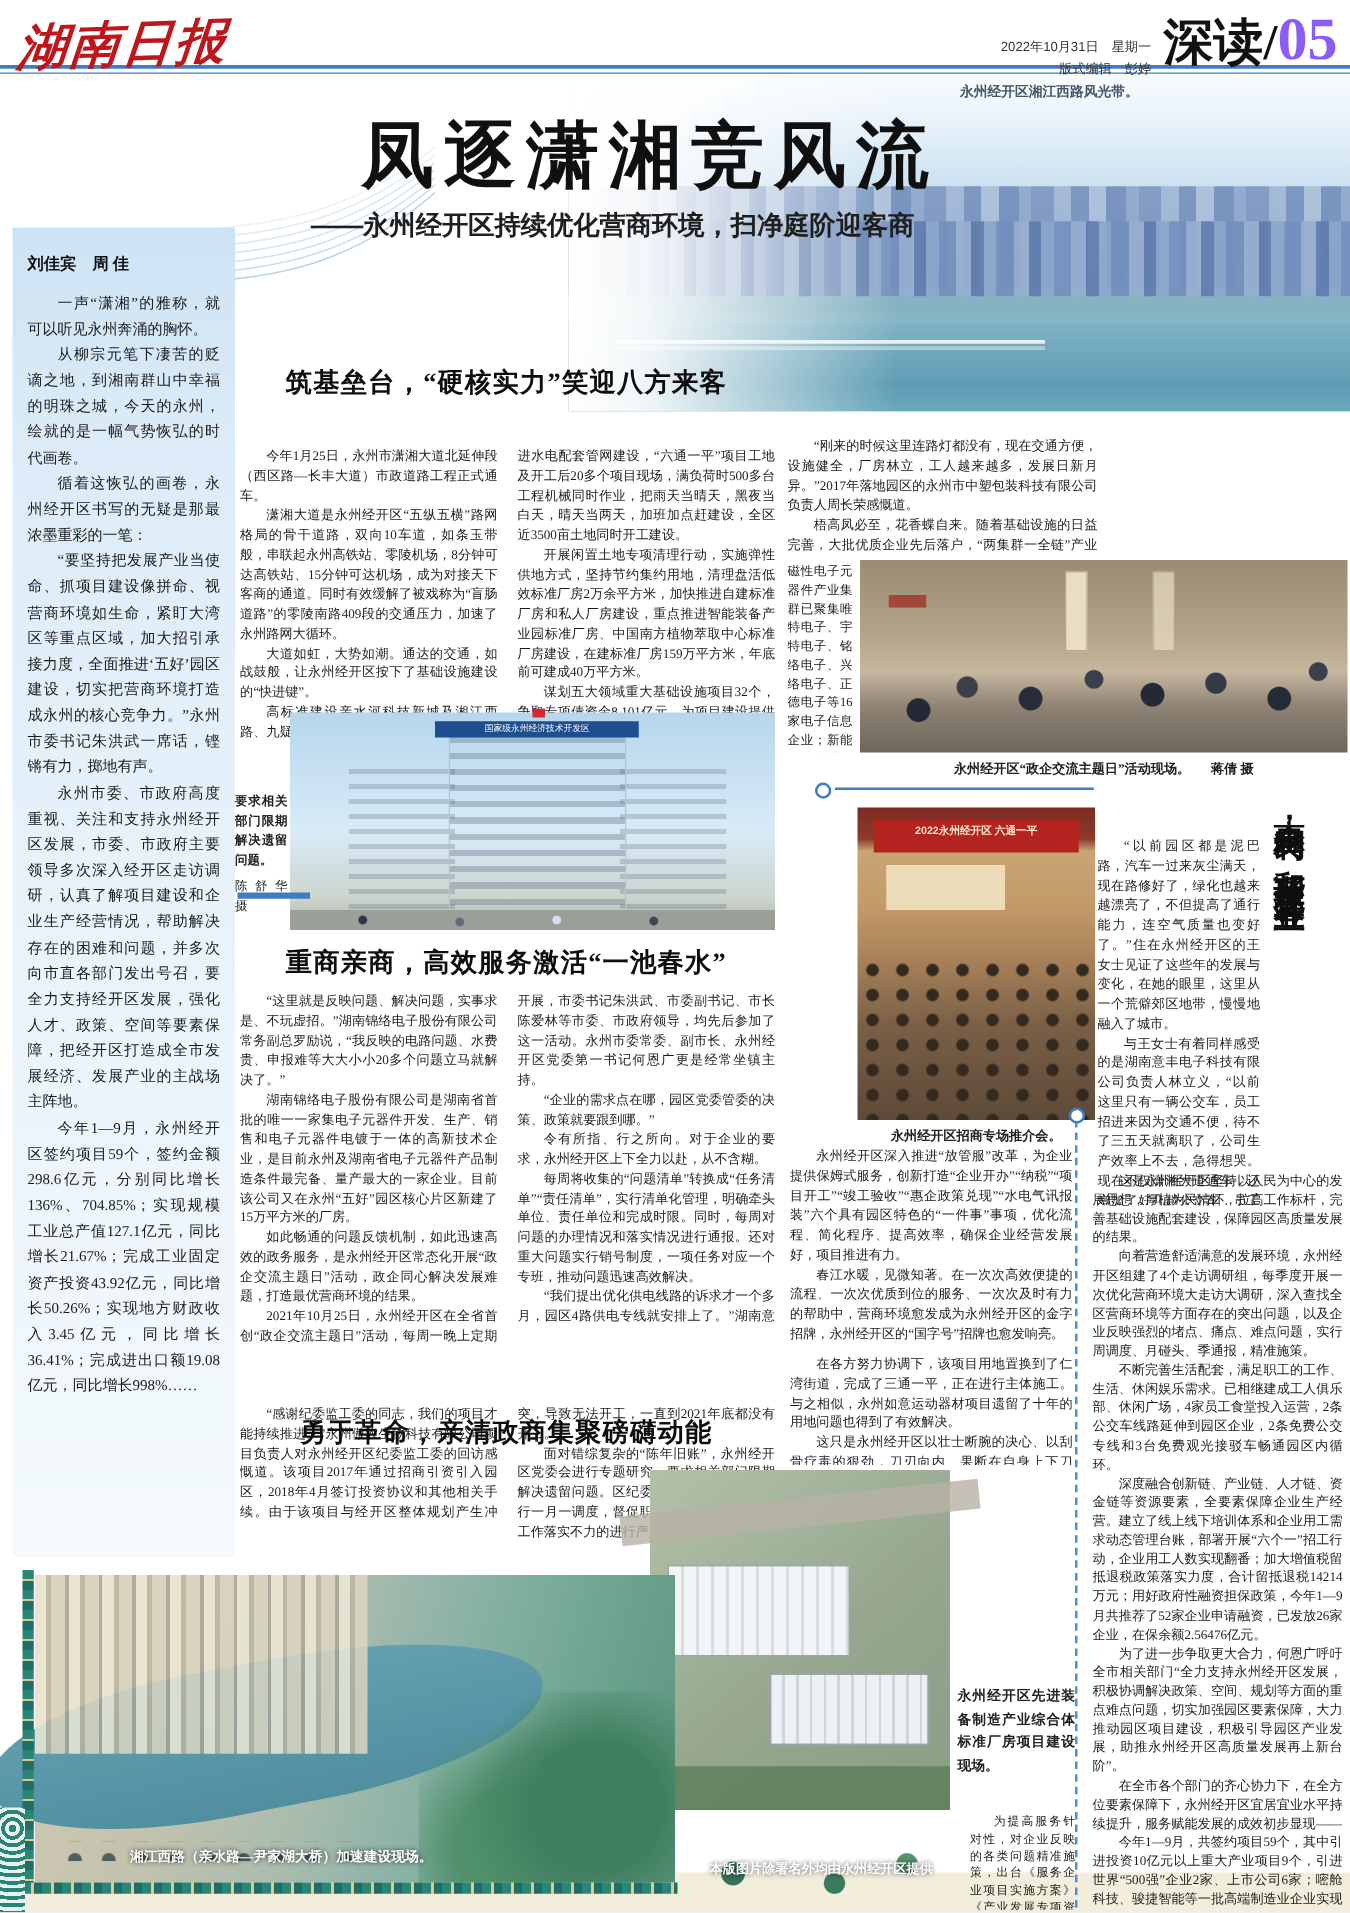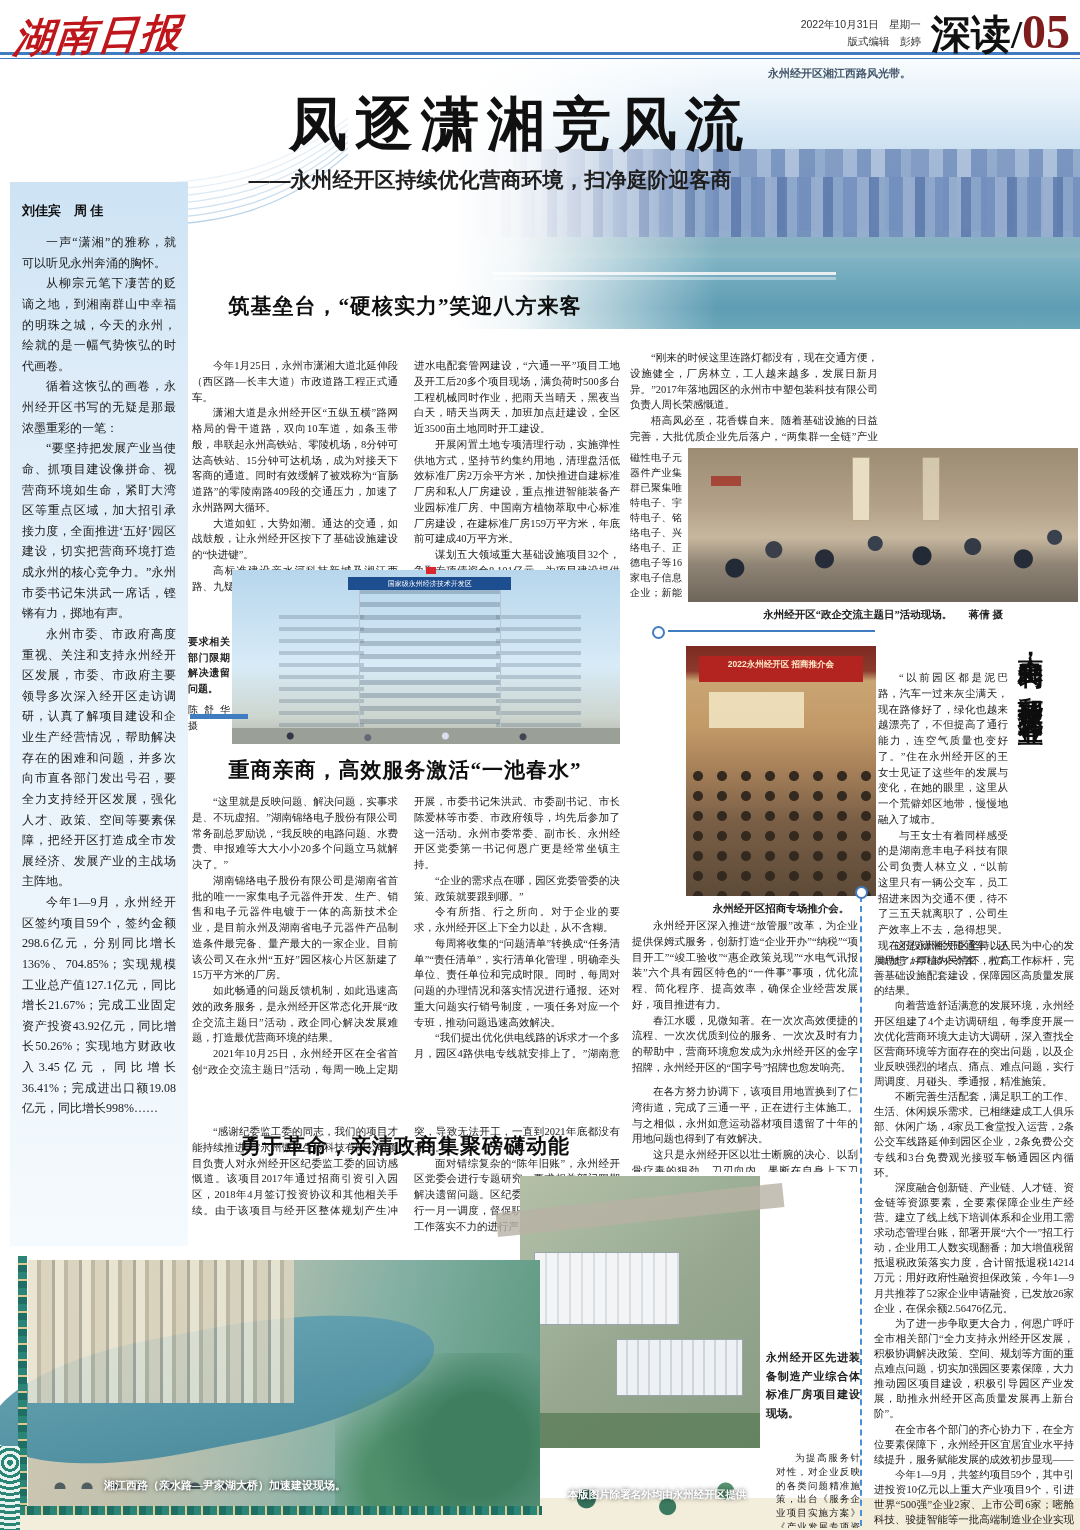--- a/index.html
+++ b/index.html
@@ -2,23 +2,23 @@
 <html><head>
 <meta charset="utf-8">
 <style>
   html,body{margin:0;padding:0;background:#e8e8e8;}
   .page{position:relative;width:1080px;height:1530px;margin:0 auto;background:#ffffff;overflow:hidden;
         font-family:"Liberation Serif",serif;color:#1b1b1b;}
   
   .masthead{position:absolute;left:14px;top:8px;font-size:40px;font-weight:bold;font-style:italic;
             transform:skewX(-7deg) rotate(-2deg);color:#bf161c;letter-spacing:2px;z-index:6;}
   .header-right{position:absolute;right:10px;top:6px;display:flex;align-items:flex-start;gap:10px;z-index:6;}
-  .dateblock{text-align:right;font-size:10.5px;color:#333;line-height:1.6;margin-top:10px;font-family:"Liberation Sans",sans-serif;}
+  .dateblock{text-align:right;font-size:10.5px;color:#333;line-height:1.6;margin-top:24px;font-family:"Liberation Sans",sans-serif;}
   .section-mark{font-family:"Liberation Serif",serif;font-weight:bold;font-size:40px;color:#111;line-height:1.1;}
-  .section-mark .pagenum{color:#7f1d1d;font-size:48px;margin-top:28px;}
+  .section-mark .pagenum{color:#8b5cf6;font-size:48px;margin-top:28px;}
   .blue-rule{position:absolute;left:0;top:52px;width:1080px;height:3px;border-top:3px solid #3f7cc0;border-bottom:1px solid #3f7cc0;background:#fff;z-index:5;}
   .hero-caption{position:absolute;right:12px;top:66px;width:300px;text-align:left;font-size:11px;font-weight:bold;color:#43566b;z-index:6;}
   
   .hero-photo{position:absolute;left:455px;top:57px;width:625px;height:272px;z-index:1;
     background:linear-gradient(180deg,#dcedf8 0%,#cfe3f2 32%,#b7d1e6 46%,#9dbcd6 54%,#8fb2c8 62%,#84b2c0 70%,#95c2cb 82%,#aed2d4 100%);}
   .hero-photo .skyline{position:absolute;left:0;top:34%;width:100%;height:30%;opacity:.85;
     background:repeating-linear-gradient(90deg,#6d88b8 0 16px,#8aa3c8 16px 26px,#7791bd 26px 44px,#9db3d2 44px 58px,#6f8cba 58px 72px,#a9bcd8 72px 86px);}
   .hero-photo .skyline2{position:absolute;left:0;top:44%;width:100%;height:22%;opacity:.9;
     background:repeating-linear-gradient(90deg,#5f7cae 0 10px,#8ba6ca 10px 20px,#738fbd 20px 34px,#97aecf 34px 46px);}
   .hero-photo .river{position:absolute;left:0;bottom:0;width:100%;height:26%;
@@ -228,21 +228,21 @@
     <div class="cp1-red"></div>
   </div>
   <div class="photo-caption conf1-cap">
     <span>永州经开区“政企交流主题日”活动现场。</span>
     <span class="cap-credit">蒋倩 摄</span>
   </div>
   <div class="ring ring1"></div>
   <div class="hline1"></div>
 
   <div class="conf-photo2">
-    <div class="cp2-banner">2022永州经开区 招商推介会</div>
+    <div class="cp2-banner">2022永州经开区 六通一平</div>
     <div class="cp2-screen"></div>
     <div class="cp2-crowd"></div>
   </div>
   <div class="photo-caption conf2-cap">永州经开区招商专场推介会。</div>
 
   <h2 class="sec-title s2t">重商亲商，高效服务激活“一池春水”</h2>
   <div class="cols s2c">
       <p class="bpara">“这里就是反映问题、解决问题，实事求是、不玩虚招。”湖南锦络电子股份有限公司常务副总罗励说，“我反映的电路问题、水费贵、申报难等大大小小20多个问题立马就解决了。”</p>
       <p class="bpara">湖南锦络电子股份有限公司是湖南省首批的唯一一家集电子元器件开发、生产、销售和电子元器件电镀于一体的高新技术企业，是目前永州及湖南省电子元器件产品制造条件最完备、量产最大的一家企业。目前该公司又在永州“五好”园区核心片区新建了15万平方米的厂房。</p>
       <p class="bpara">如此畅通的问题反馈机制，如此迅速高效的政务服务，是永州经开区常态化开展“政企交流主题日”活动，政企同心解决发展难题，打造最优营商环境的结果。</p>

